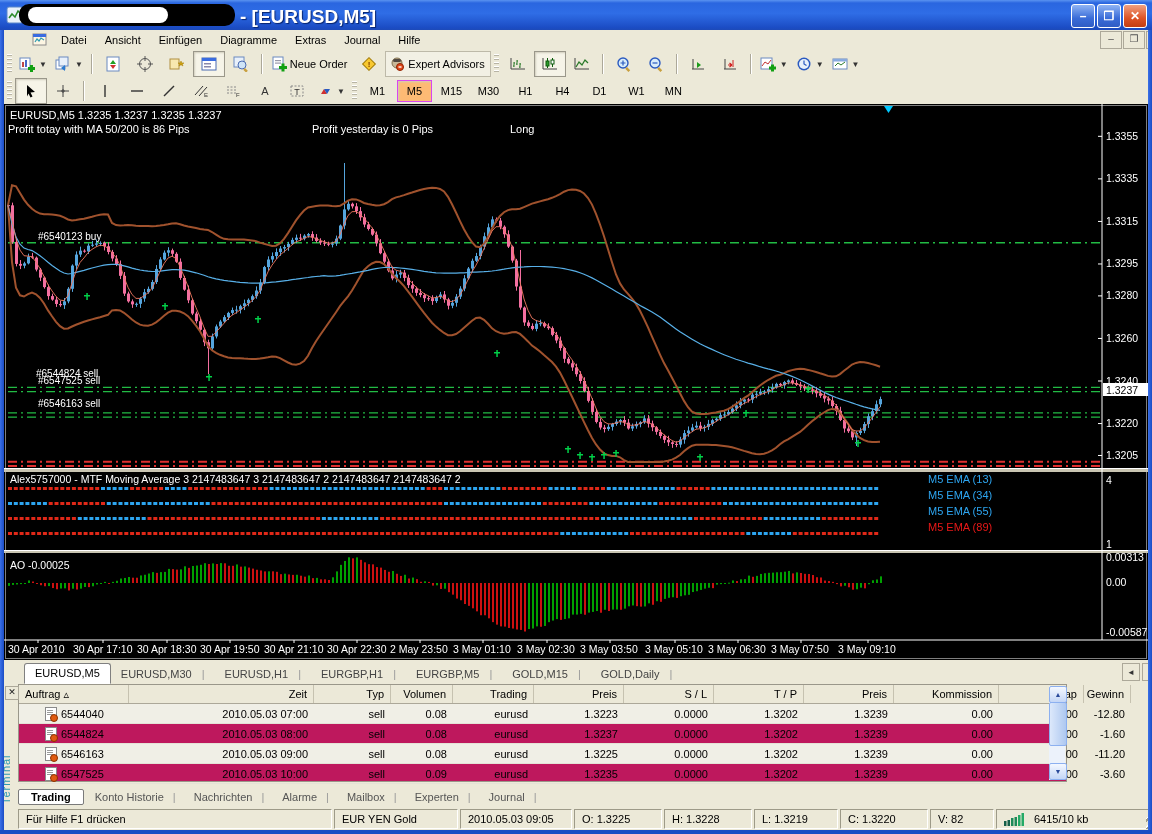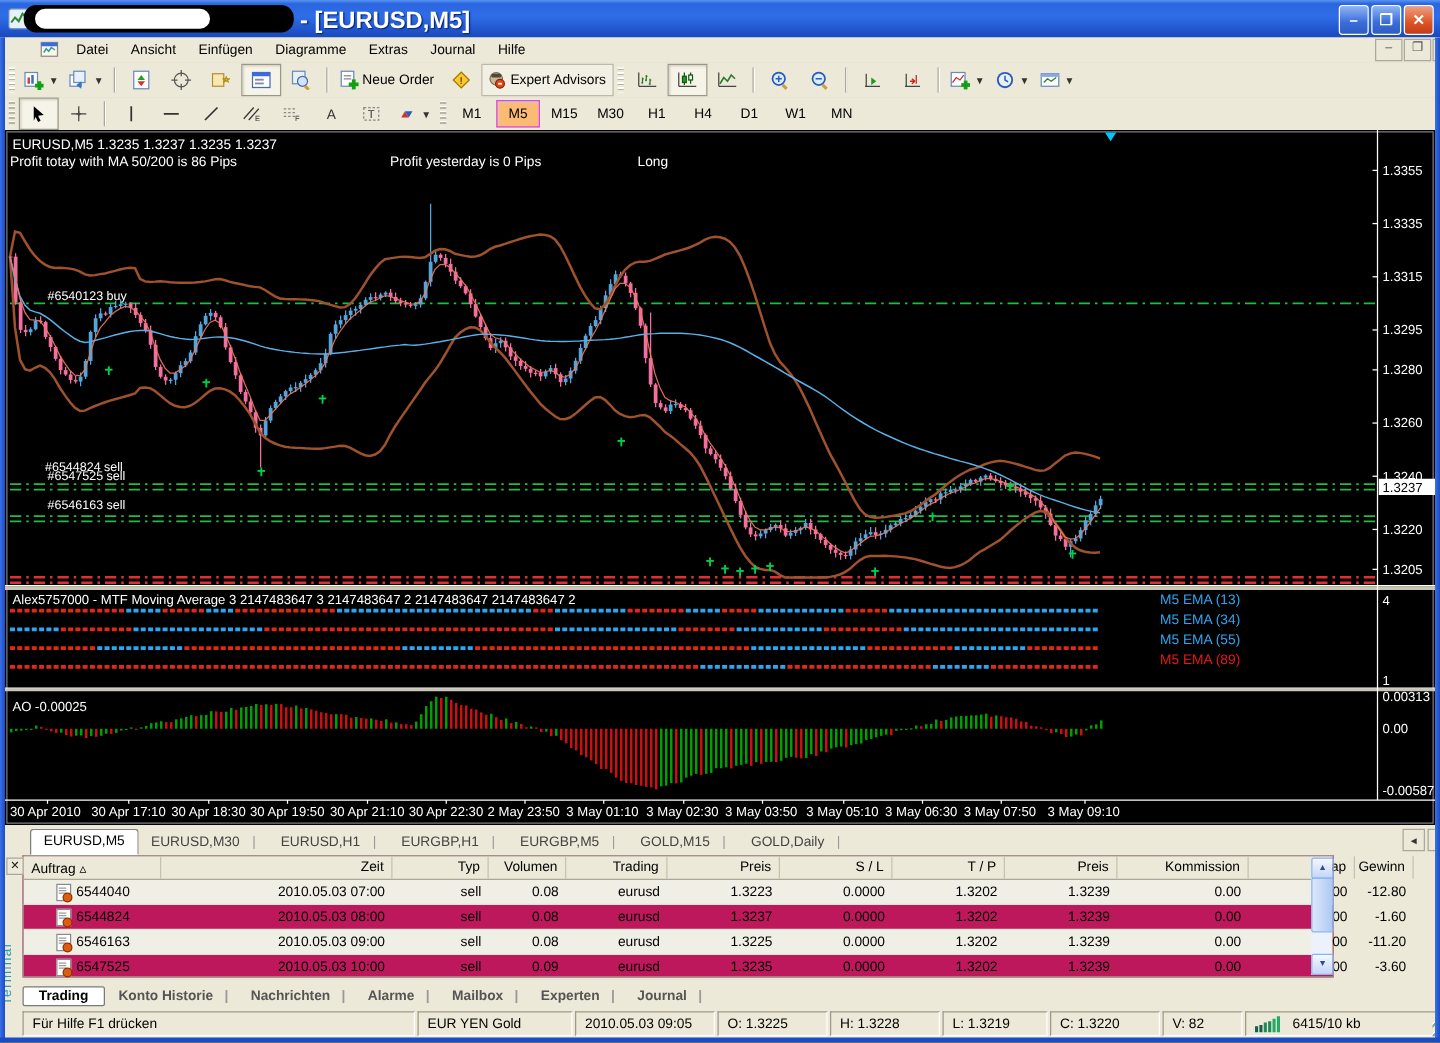--- a/index.html
+++ b/index.html
@@ -80,21 +80,21 @@
     border-radius:50%;background:#e05a10;border:1px solid #8a3000;}
   .t-scroll{position:absolute;right:1px;top:1px;width:16px;height:94px;background:#ecf2fb;}
   .sbtn{position:absolute;left:0;width:16px;height:15px;border:1px solid #8cb0f0;border-radius:2px;
     background:linear-gradient(180deg,#f4f8ff,#c4d6f6);color:#2a4a9a;font-size:7px;
     display:flex;align-items:center;justify-content:center;}
   .sthumb{position:absolute;left:0;top:16px;width:16px;height:42px;border:1px solid #8cb0f0;border-radius:2px;
     background:linear-gradient(90deg,#dce8fb,#aec8f0);}
   .t-side{position:absolute;left:-4px;top:34px;width:14px;height:86px;color:#2e9ab0;
     writing-mode:vertical-rl;transform:rotate(180deg);font-size:11px;letter-spacing:1px;}
   .t-tabs{position:absolute;left:14px;top:103px;height:19px;display:flex;align-items:center;}
-  .ttab{padding:2px 9px;color:#555;display:flex;align-items:center;font-weight:bold;}
+  .ttab{padding:2px 9px;color:#555;display:flex;align-items:center;}
   .ttab .sep{color:#999;margin-left:9px;}
   .ttab.active{background:#fff;border:1px solid #7a7a7a;border-radius:2px;color:#000;font-weight:bold;
     padding:1px 12px;margin-right:2px;}
   
   .statusbar{position:absolute;left:4px;top:806px;width:1144px;height:24px;background:#ece9d8;
     display:flex;align-items:center;gap:2px;padding-top:1px;box-sizing:border-box;margin-left:14px;}
   .seg{height:18px;display:flex;align-items:center;padding:0 7px;
     border:1px solid;border-color:#9d9a88 #fff #fff #9d9a88;}
   .seg.help{flex:1 1 auto;}
   .seg.net{width:150px;justify-content:flex-start;gap:6px;}

